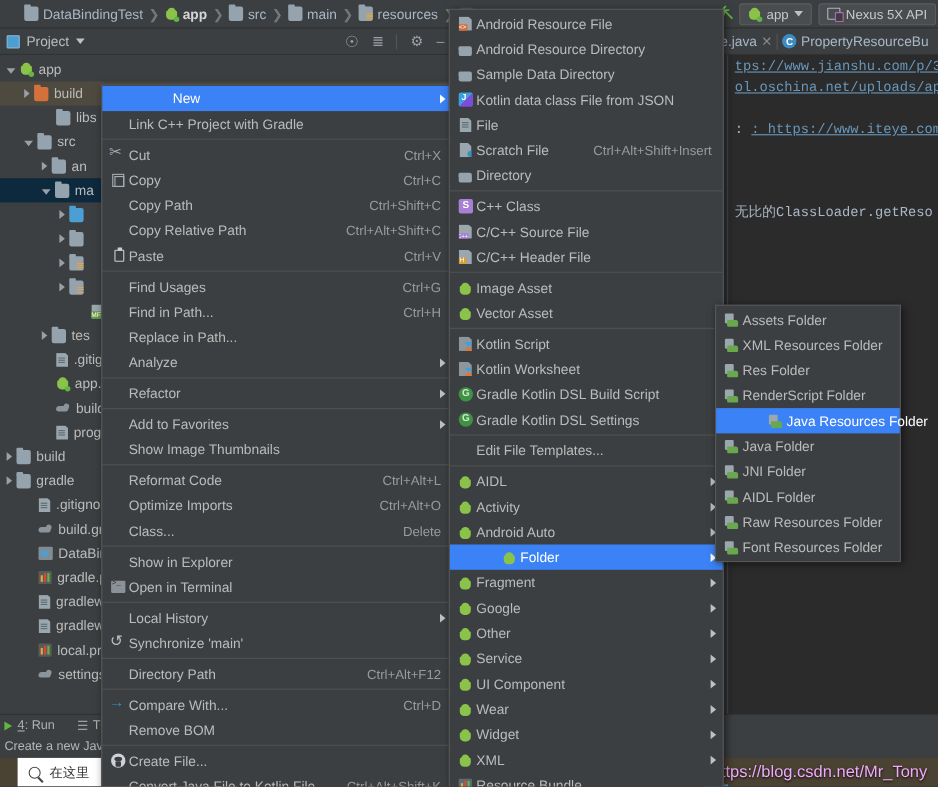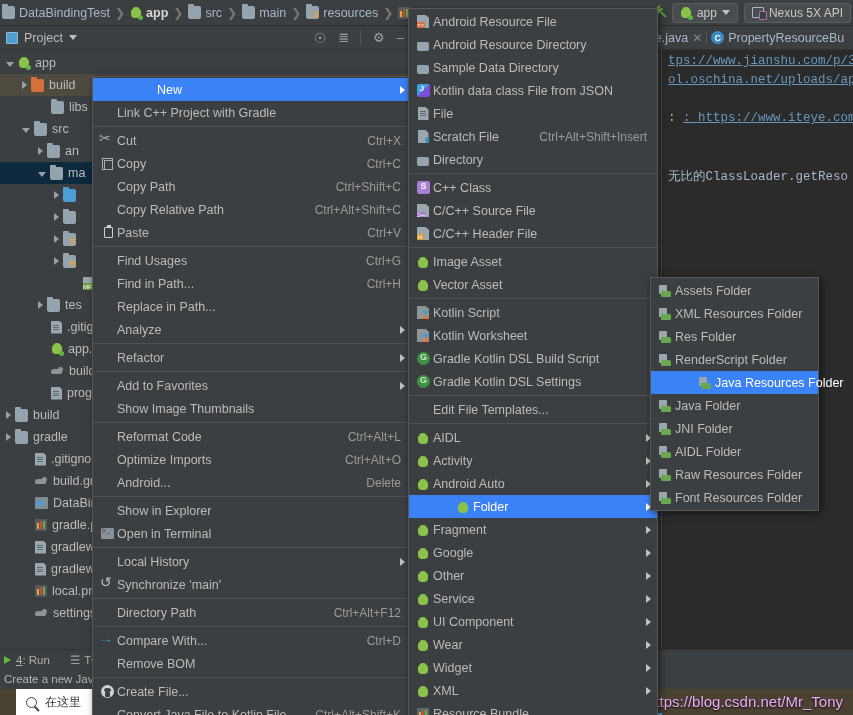--- a/index.html
+++ b/index.html
@@ -14,21 +14,21 @@
   
   #ide { position:absolute; inset:0; background:#3c3f41; }
 
   
   .topbar {
     position:absolute; left:0; top:0; width:853px; height:26px;
     background:#3c3f41; border-bottom:1px solid #2b2b2b;
     display:flex; align-items:center; padding-left:2px;
     white-space:nowrap; overflow:hidden;
   }
-  .crumb { display:flex; align-items:center; color:#a9b7c6; font-size:12.5px; }
+  .crumb { display:flex; align-items:center; color:#a9b7c6; font-size:12.5px;margin-left:20px; }
   .crumb .sep { color:#777; margin:0 5px; font-size:12px; }
   .crumb .lbl { margin-left:4px; }
   .mini-ic { width:13px; height:13px; display:inline-block; position:relative; flex:none; }
 
   
   .ic-folder { background:#94a3ad; border-radius:1px 2px 2px 2px; }
   .ic-folder:before{ content:""; position:absolute; left:0; top:-2px; width:6px; height:3px; background:#94a3ad; border-radius:1px 1px 0 0;}
   .ic-folder.blue { background:#4c9fd3; }
   .ic-folder.blue:before{ background:#4c9fd3; }
   .ic-folder.orange { background:#d4703b; }
@@ -483,21 +483,21 @@
 
   <div class="code-area">
     <div class="gutter"></div>
     <div class="cline link" style="top:4px;">tps://www.jianshu.com/p/33</div>
     <div class="cline link" style="top:23px;">ol.oschina.net/uploads/api</div>
     <div class="cline" style="top:42px;"></div>
     <div class="cline" style="top:61px;">
       <span style="color:#a9b7c6">: </span><span class="link">: https://www.iteye.com/b</span>
     </div>
     <div class="cline" style="top:80px;"></div>
-    <div class="cline" style="top:118px;">无比的ClassLoader.getReso</div>
+    <div class="cline" style="top:134px;">无比的ClassLoader.getReso</div>
   </div>
 
   <div class="runbar">
     <span style="display:flex;align-items:center;gap:5px;">
       <span class="play-tri"></span>
       <span><span class="u">4</span><span></span>: Run</span>
     </span>
     <span style="display:flex;align-items:center;gap:5px;">
       <span class="todo-ic">☰</span>
       <span>TO</span>
@@ -607,21 +607,21 @@
         <span class="txt">Reformat Code</span>
         <span class="acc">Ctrl+Alt+L</span>
       </div>
       <div class="mi">
         <span class="ico"></span>
         <span class="txt">Optimize Imports</span>
         <span class="acc">Ctrl+Alt+O</span>
       </div>
       <div class="mi">
         <span class="ico"></span>
-        <span class="txt">Android...</span>
+        <span class="txt">Class...</span>
         <span class="acc">Delete</span>
       </div>
       <div class="msep"></div>
       <div class="mi">
         <span class="ico"></span>
         <span class="txt">Show in Explorer</span>
       </div>
       <div class="mi">
         <span class="ico">
           <span class="mic mic-term"></span>

